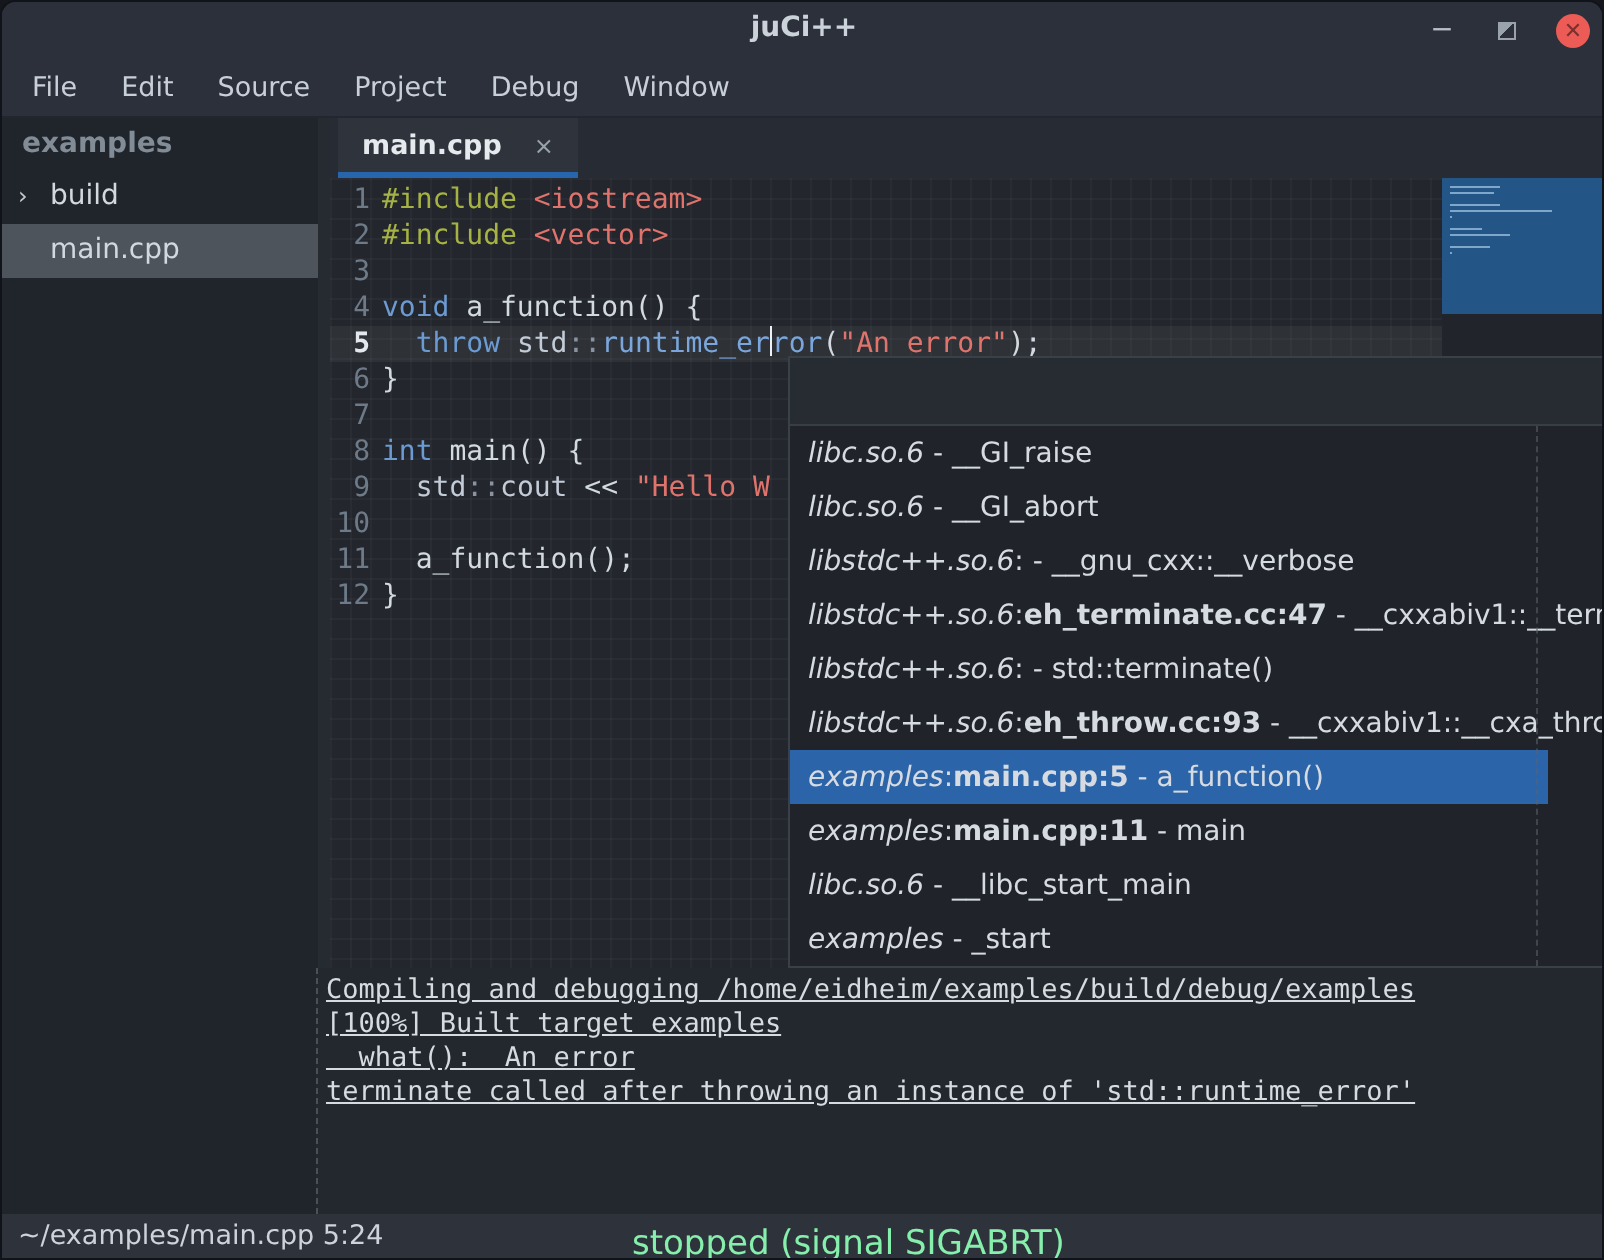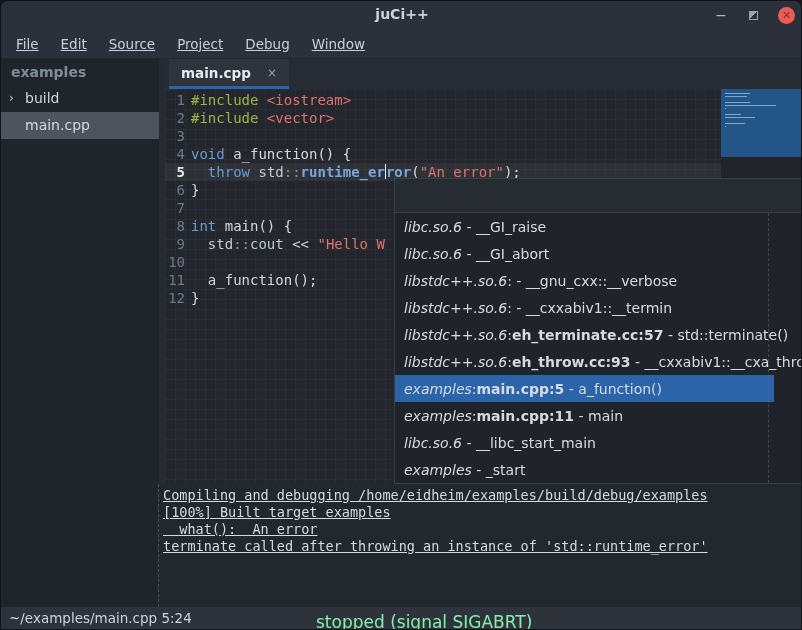--- a/index.html
+++ b/index.html
@@ -13,21 +13,21 @@
            font-size:14px; font-weight:bold; }
   .win-controls { position:absolute; right:8px; top:0; height:28px; display:flex; align-items:center; gap:20px; }
   .btn-min { color:#b7bec6; font-size:14px; width:16px; text-align:center; cursor:default; }
   .btn-restore { width:9px; height:9px; border:1px solid #9aa2ab; position:relative; background:linear-gradient(135deg,#9aa2ab 45%,transparent 46%); }
   .btn-close { width:17px; height:17px; border-radius:50%; background:#ec5b56; color:#79312e;
                font-size:11px; font-weight:bold; display:flex; align-items:center; justify-content:center; }
 
   
   .menubar { position:absolute; left:0; top:28px; width:802px; height:30px; background:#2c303b;
              display:flex; align-items:center; padding-left:4px; border-bottom:1px solid #23262e; }
-  .menu-item { color:#c8cfd7; font-size:13.5px; padding:4px 11px;text-decoration:underline; }
+  .menu-item { color:#c8cfd7; font-size:13.5px; padding:4px 11px; }
 
   
   .sidebar { position:absolute; left:0; top:58px; width:158px; height:548px; background:#20242b; }
   .side-header { height:26px; line-height:26px; padding-left:10px; color:#828c96;
                  font-size:14px; font-weight:bold; }
   .tree-item { height:27px; line-height:27px; color:#d2d8df; font-size:14px; padding-left:24px; position:relative; }
   .tree-item.selected { background:#4d545c; }
   .tree-chevron { position:absolute; left:8px; top:0; color:#c2c9d1; font-size:12px; }
 
   
@@ -45,21 +45,21 @@
     background-size:10px 10px; padding-top:2px;
     font-family:"DejaVu Sans Mono", monospace; font-size:14px; }
   .code-line { height:18px; line-height:18px; white-space:pre; display:flex; }
   .code-line.current { background:rgba(255,255,255,0.05); }
   .gutter { width:26px; text-align:right; padding-right:6px; color:#6e7a88; flex:none; }
   .code-line.current .gutter { color:#e3e8ee; font-weight:bold; }
   .code { color:#d3d9e0; }
   .c-pp { color:#a6b243; }
   .c-str { color:#e0736c; }
   .c-kw { color:#6b9bd2; }
-  .c-type { color:#7aa6dc; font-weight:bold; }
+  .c-type { color:#7aa6dc; font-weight:normal; }
   .c-id { color:#c3cbd6; }
   .c-punct { color:#8a93a0; }
   .cursor { display:inline-block; width:1px; height:15px; background:#eef2f6; vertical-align:-2px; }
 
   .overview-col { position:absolute; left:556px; top:0; width:82px; height:395px; background:#21252b; }
   .minimap { position:absolute; left:0; top:0; width:80px; height:68px; background:#235687; padding:4px 0 0 4px; }
   .mm-bar { height:1px; background:#7fa6cb; margin-bottom:2px; }
 
   
   .popup { position:absolute; left:393px; top:177px; width:409px; height:306px; background:#20242a;
@@ -158,22 +158,22 @@
     </div>
   </div>
 
   <div class="popup">
     <div class="popup-search"></div>
     <div class="popup-list" id="popup-list">
       <div class="popup-guide"></div>
     <div class="popup-row"><span class="p-i">libc.so.6</span><span> - __GI_raise</span></div>
         <div class="popup-row"><span class="p-i">libc.so.6</span><span> - __GI_abort</span></div>
         <div class="popup-row"><span class="p-i">libstdc++.so.6</span><span>:</span><span> - __gnu_cxx::__verbose</span></div>
-        <div class="popup-row"><span class="p-i">libstdc++.so.6</span><span>:</span><span> - __cxxabiv1::__termin</span></div>
-        <div class="popup-row"><span class="p-i">libstdc++.so.6</span><span>:</span><span class="p-b">eh_terminate.cc:57</span><span> - std::terminate()</span></div>
+        <div class="popup-row"><span class="p-i">libstdc++.so.6</span><span>:</span><span class="p-b">eh_terminate.cc:47</span><span> - __cxxabiv1::__termin</span></div>
+        <div class="popup-row"><span class="p-i">libstdc++.so.6</span><span>:</span><span> - std::terminate()</span></div>
         <div class="popup-row"><span class="p-i">libstdc++.so.6</span><span>:</span><span class="p-b">eh_throw.cc:93</span><span> - __cxxabiv1::__cxa_throw</span></div>
         <div class="popup-row selected"><span class="p-i">examples</span><span>:</span><span class="p-b">main.cpp:5</span><span> - a_function()</span></div>
         <div class="popup-row"><span class="p-i">examples</span><span>:</span><span class="p-b">main.cpp:11</span><span> - main</span></div>
         <div class="popup-row"><span class="p-i">libc.so.6</span><span> - __libc_start_main</span></div>
         <div class="popup-row"><span class="p-i">examples</span><span> - _start</span></div>
       </div>
   </div>
 
   <div class="output" id="output">
       <div class="out-line">Compiling and debugging /home/eidheim/examples/build/debug/examples</div>

